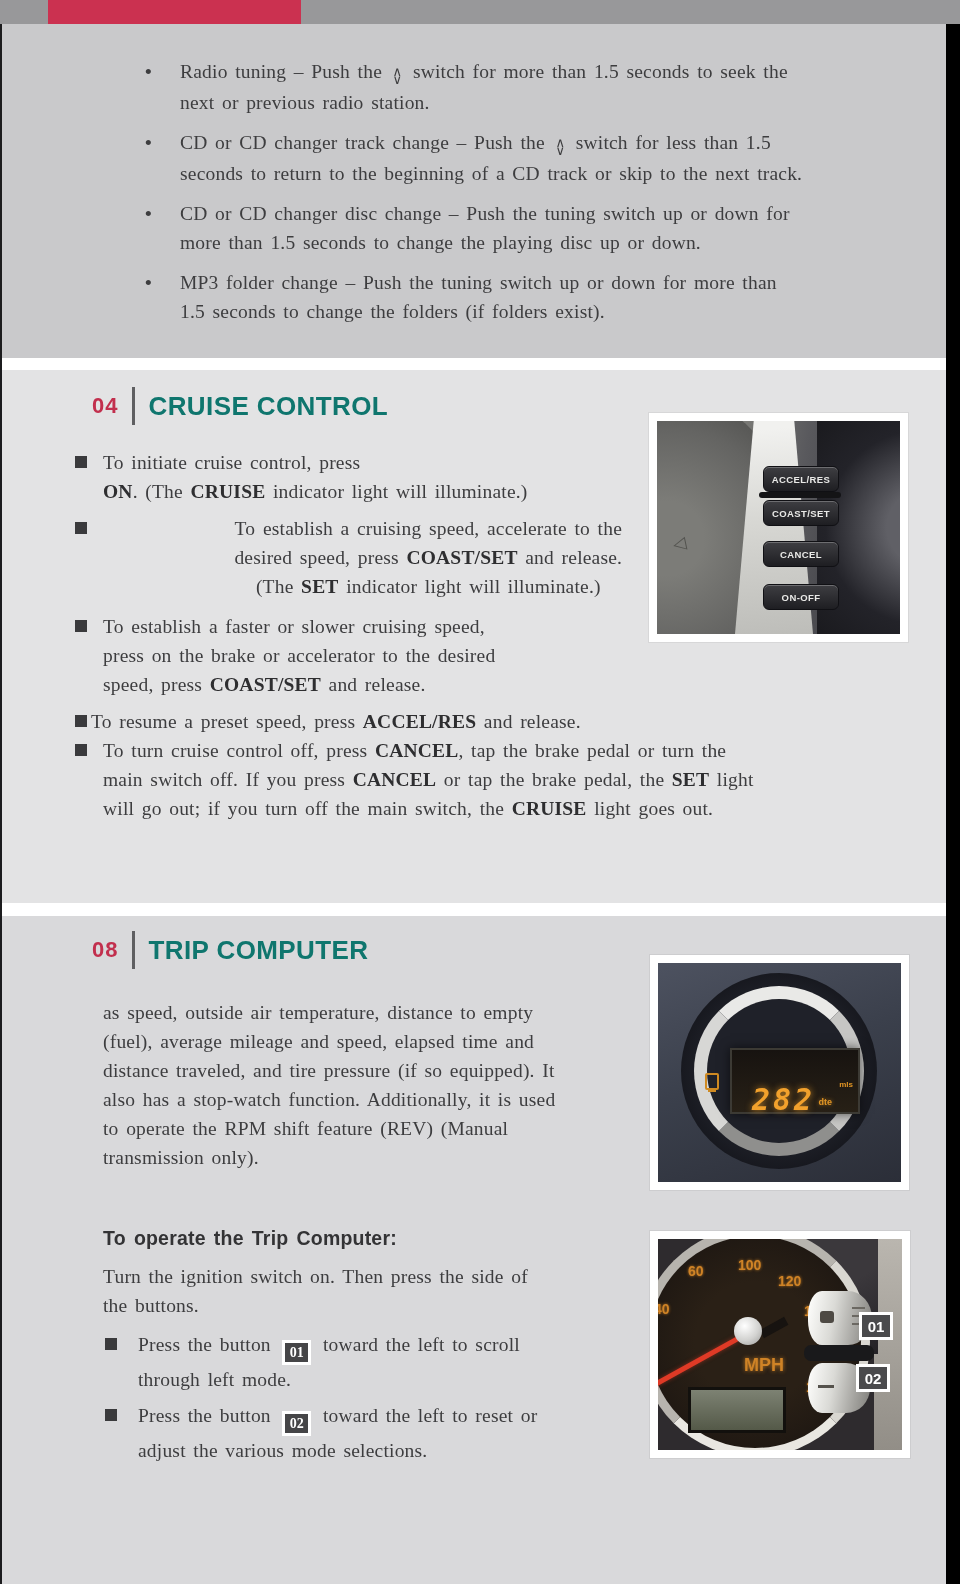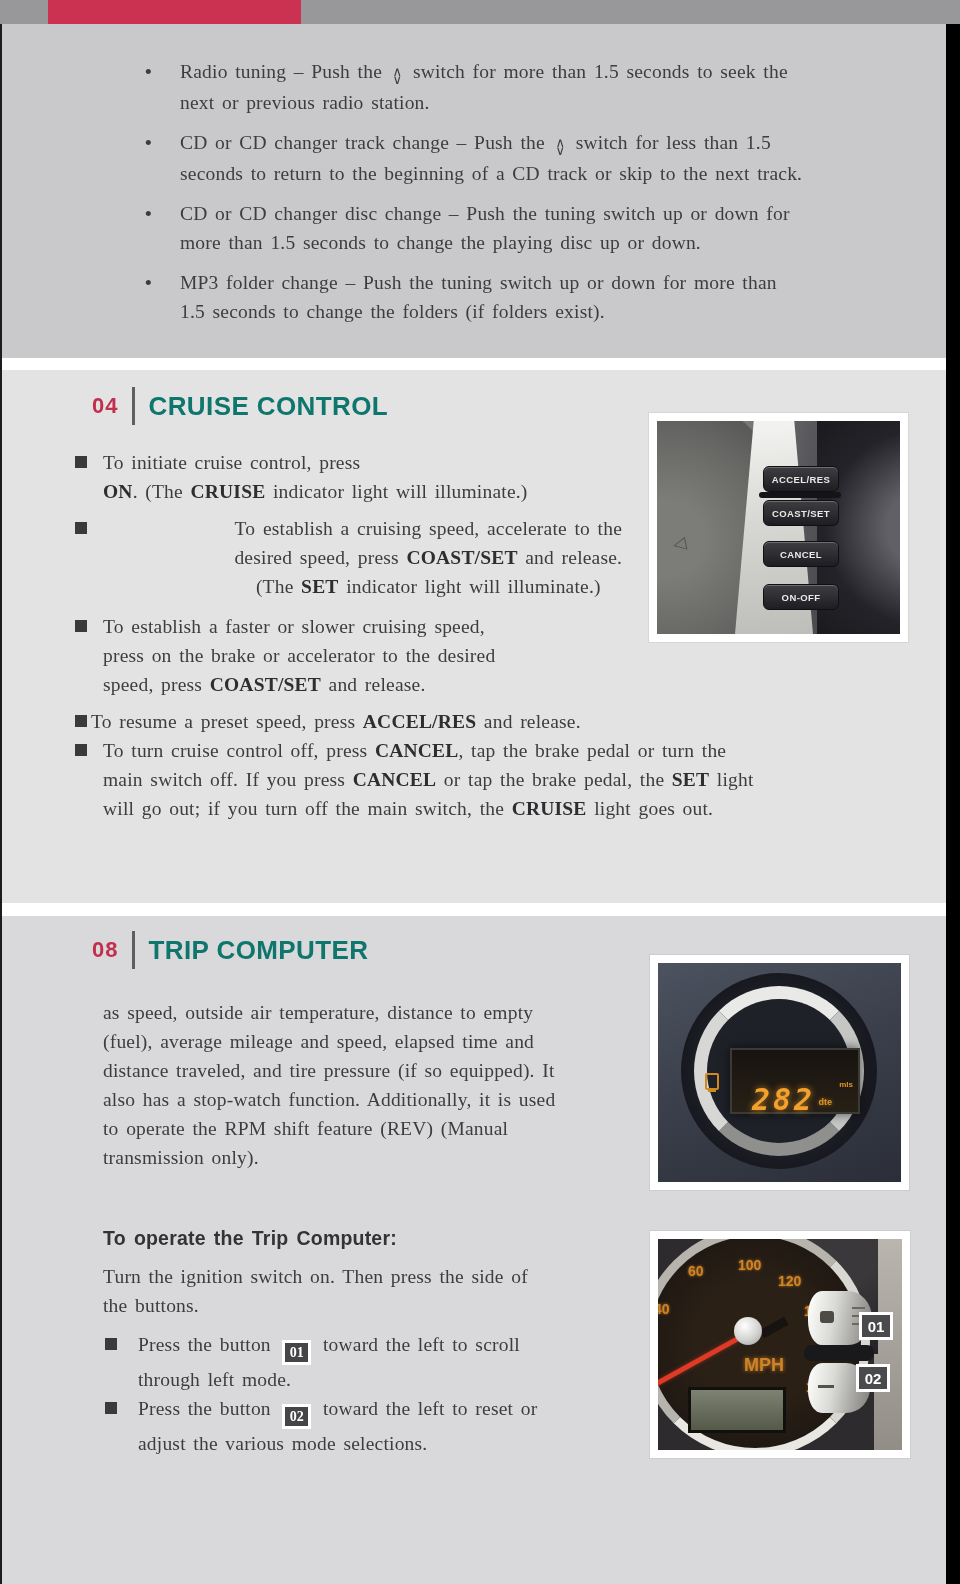--- a/index.html
+++ b/index.html
@@ -218,21 +218,21 @@
       </div>
 
     <div class="body-txt subhead" style="position:absolute;left:101px;top:308px;">To operate the Trip Computer:</div>
 
     <div class="body-txt" style="position:absolute;left:101px;top:346px;">
         <div class="ln">Turn the ignition switch on. Then press the side of</div>
         <div class="ln">the buttons.</div>
       </div>
 
     <div class="sqlist body-txt" style="position:absolute;left:103px;top:414px;">
-      <div class="item" style="padding-left:33px;margin-bottom:0;">
+      <div class="item" style="padding-left:33px;margin-bottom:7px;">
           <div class="ln">Press the button <span class="tagbox">01</span> toward the left to scroll</div>
           <div class="ln">through left mode.</div>
         </div>
       <div class="item" style="padding-left:33px;">
           <div class="ln">Press the button <span class="tagbox">02</span> toward the left to reset or</div>
           <div class="ln">adjust the various mode selections.</div>
         </div>
     </div>
 
     <div class="photo" id="photo-display">

